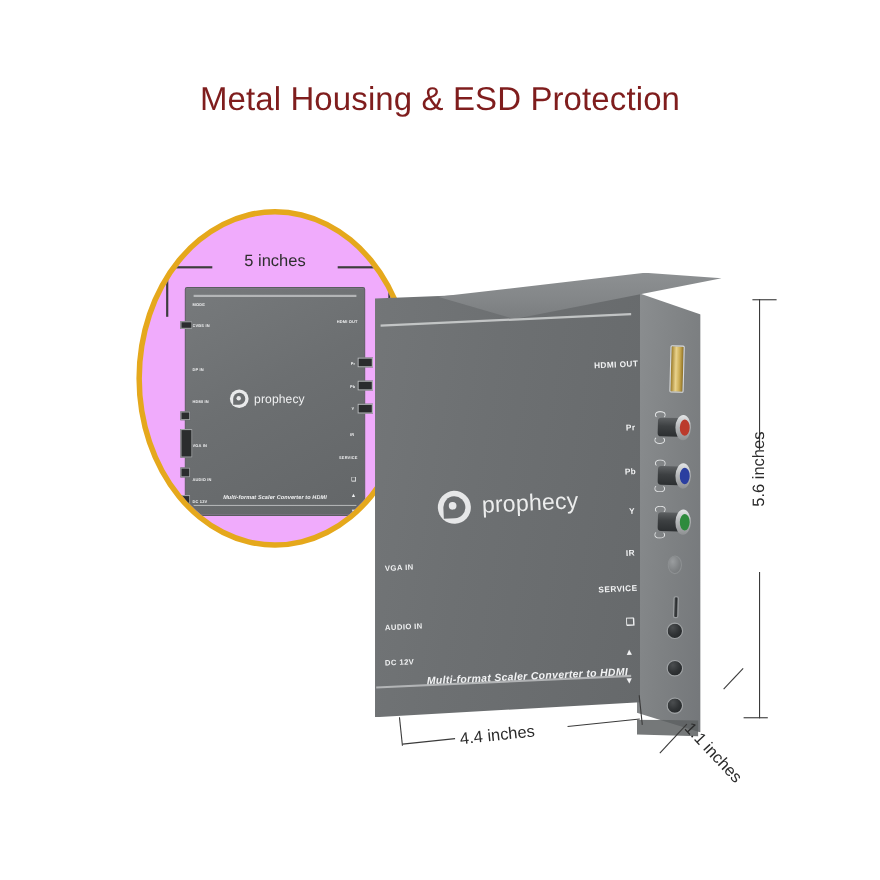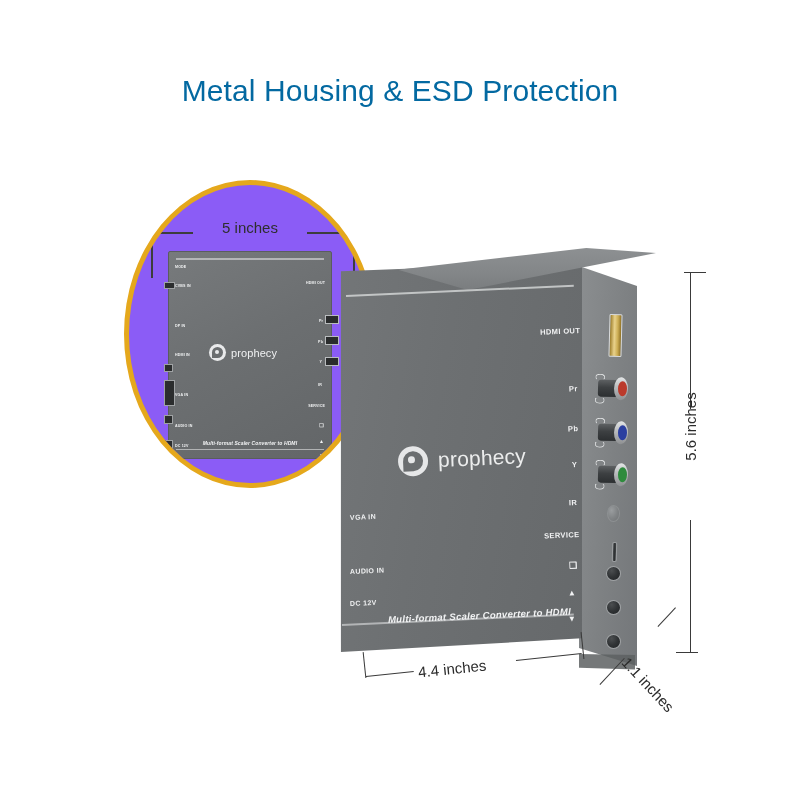--- a/index.html
+++ b/index.html
@@ -12,32 +12,32 @@
   #stage { position: relative; width: 800px; height: 800px; background: #fff; }
 
   
   #page-title {
     position: absolute;
     left: 0; top: 74px; width: 800px;
     text-align: center;
     font-size: 30px;
     font-weight: 400;
     letter-spacing: .1px;
-    color: #0369a1;
+    color: #7f1d1d;
     font-family: "Liberation Sans", sans-serif;
   }
 
   
   #magnifier {
     position: absolute;
-    left: 124px; top: 180px;
+    left: 124px; top: 190px;
     width: 252px; height: 308px;
     border: 5px solid #e5a81c;
     border-radius: 50%;
-    background: #8b5cf6;
+    background: #f0abfc;
     overflow: hidden;
   }
 
   
   .dimline { position: absolute; background: #3d3d3d; }
   #ins-dim-top-line-l { left: 22px; top: 47px; width: 42px; height: 1.5px; }
   #ins-dim-top-line-r { left: 178px; top: 47px; width: 48px; height: 1.5px; }
   #ins-dim-tick-l { left: 22px; top: 47px; width: 1.5px; height: 46px; }
   #ins-dim-tick-r { left: 224px; top: 47px; width: 1.5px; height: 46px; }
   #ins-dim-label {

